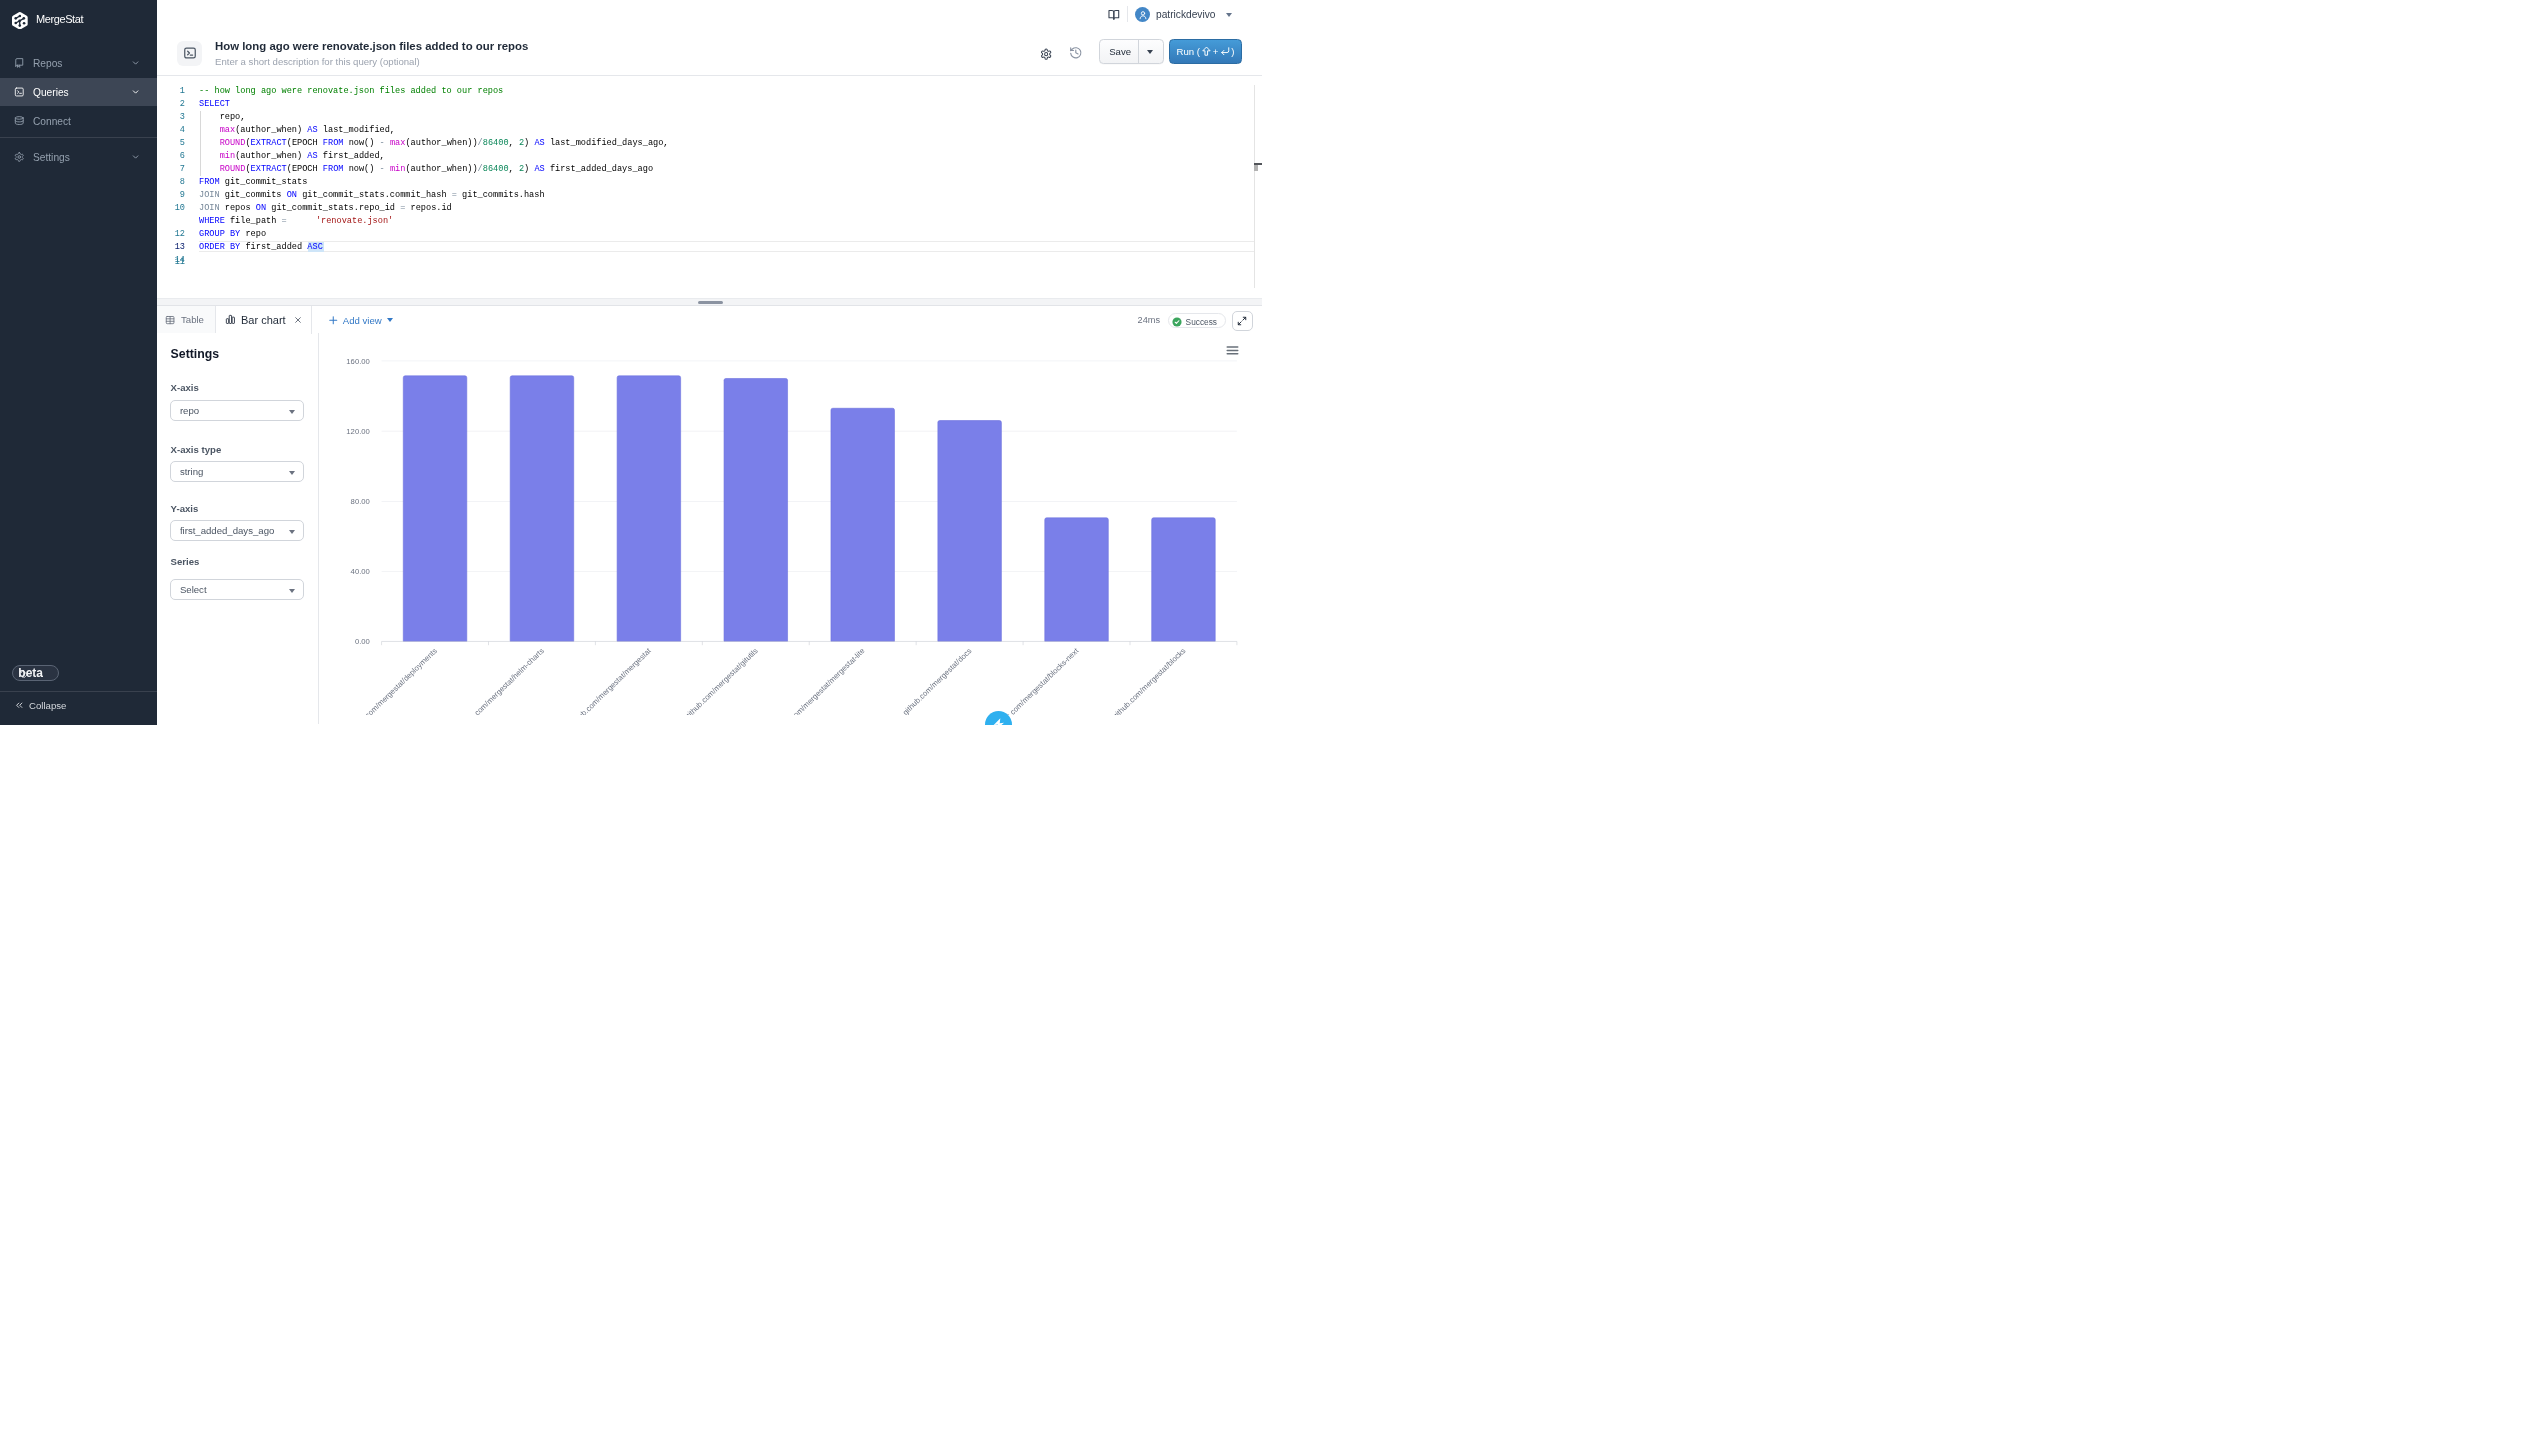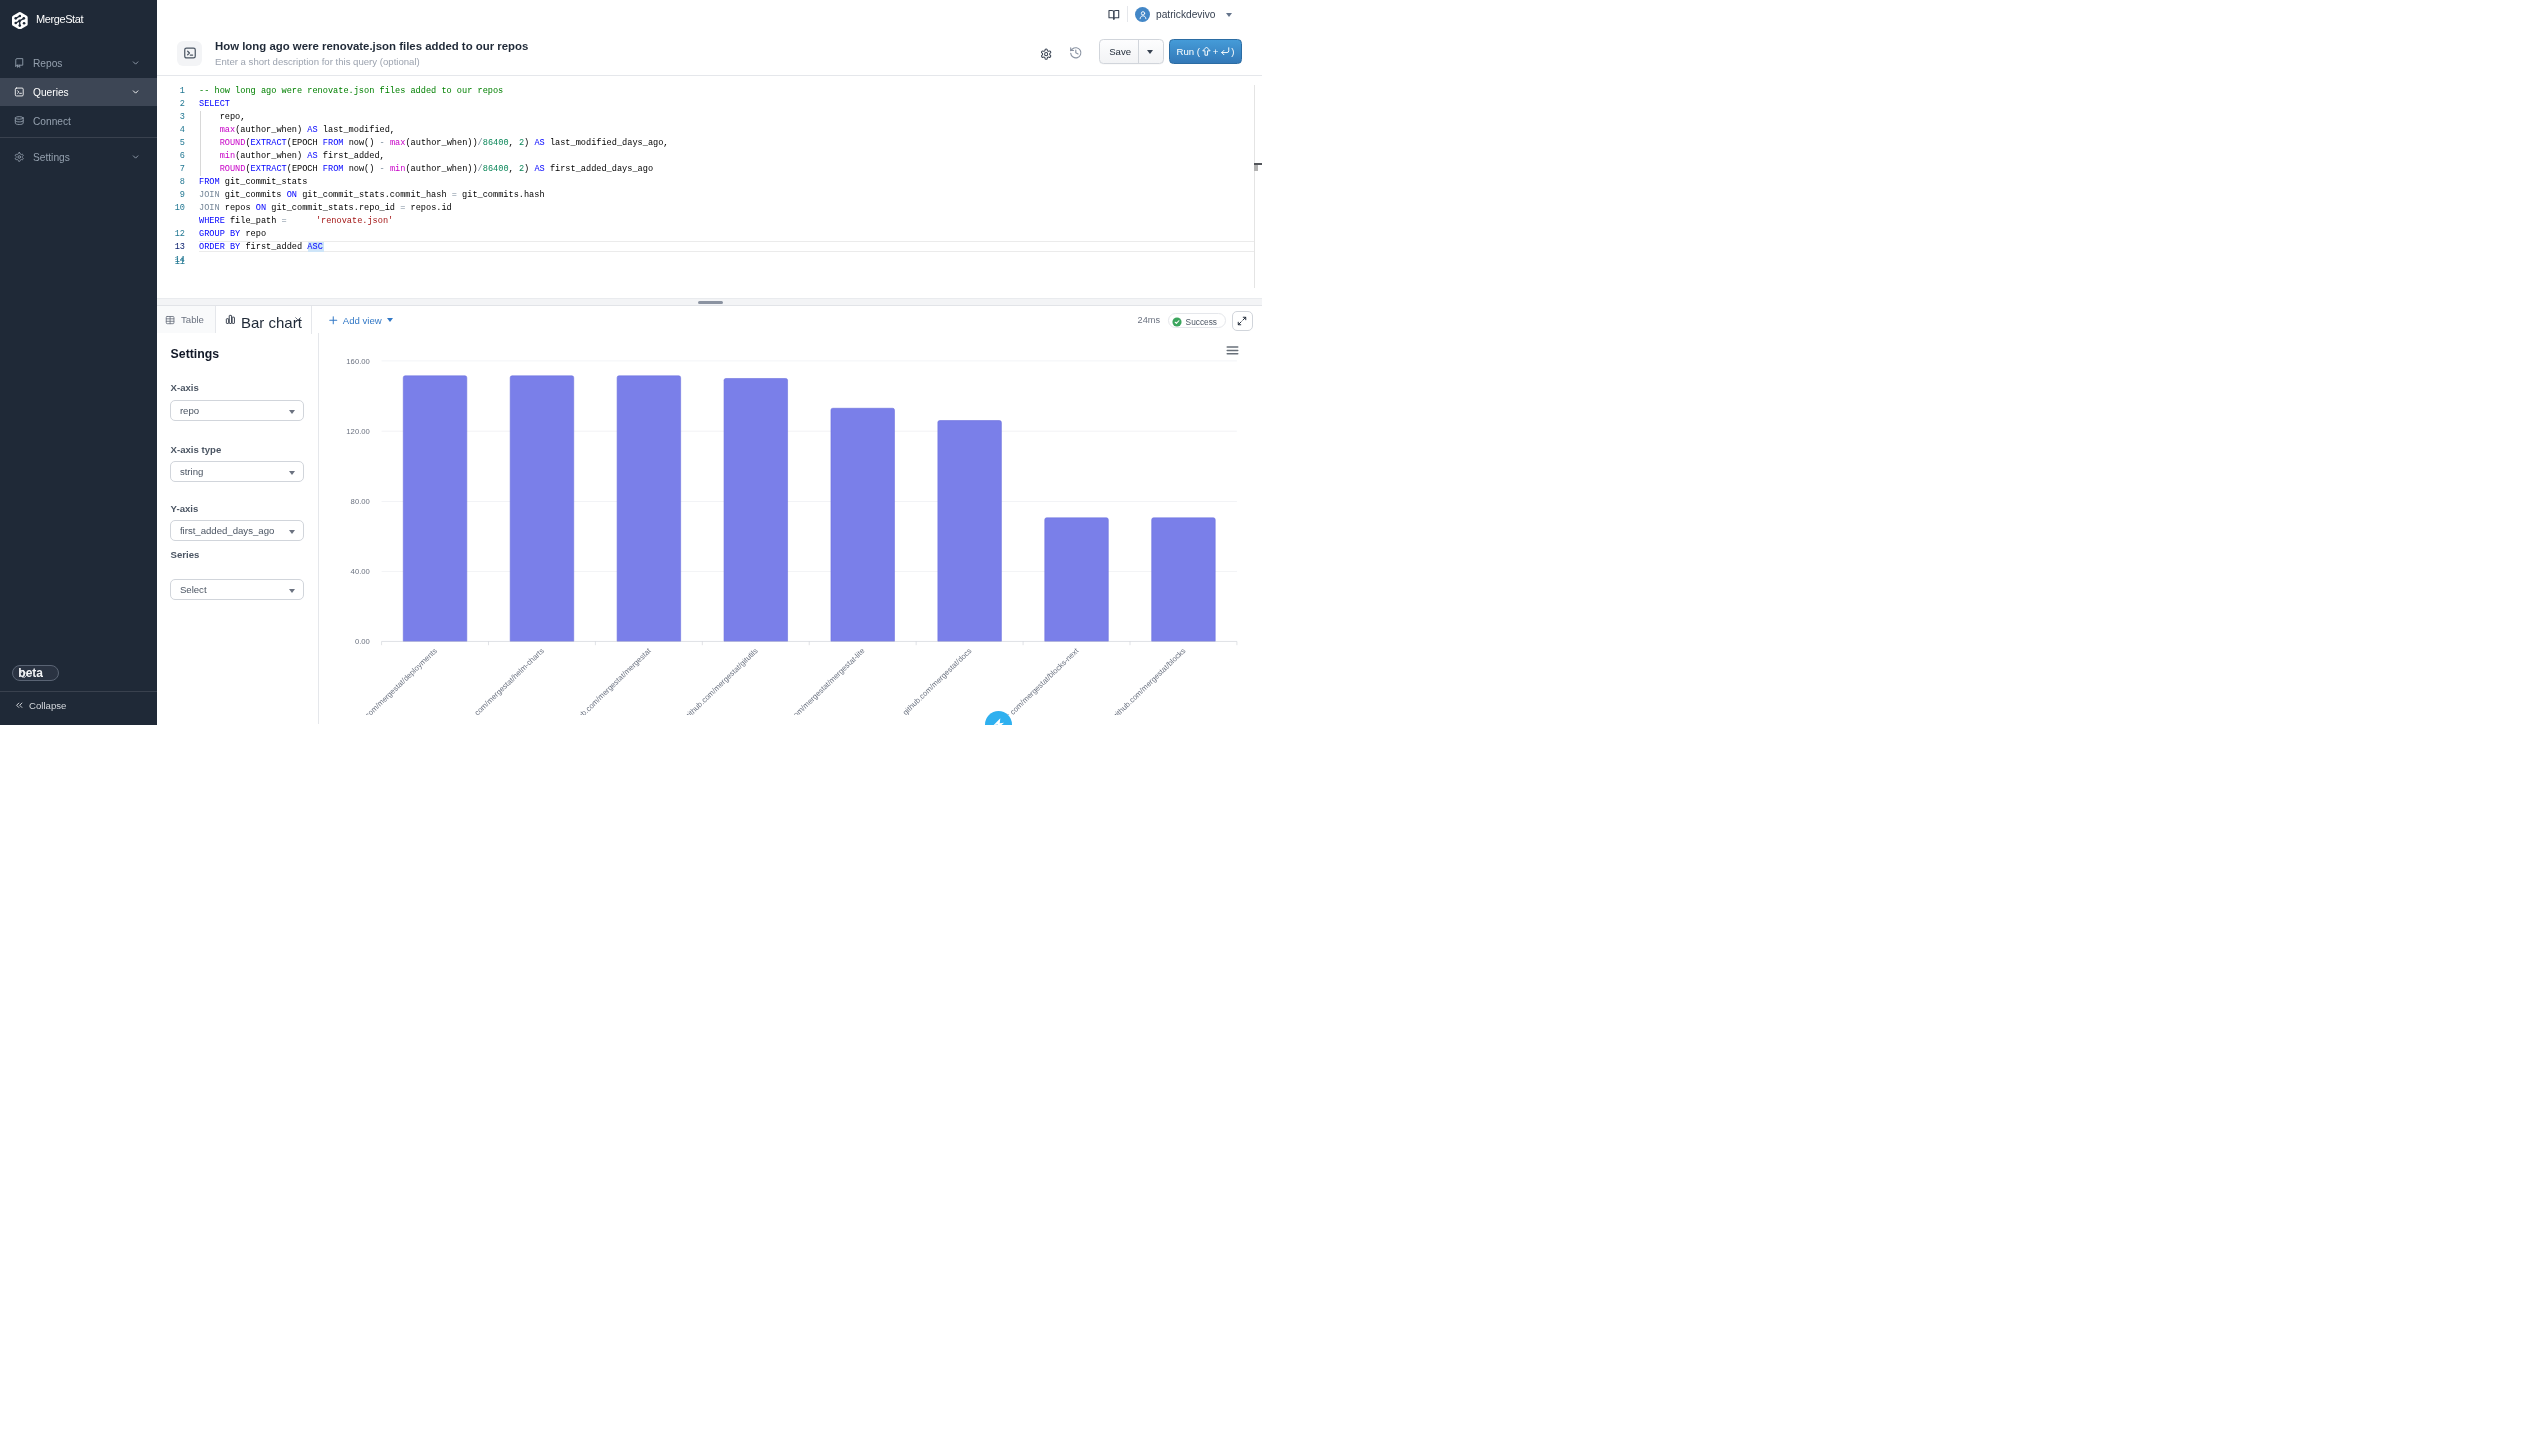--- a/index.html
+++ b/index.html
@@ -184,21 +184,21 @@
             <line x1="12" y1="3.5" x2="12" y2="20.5"></line>
           </svg>
         <span style="position:absolute;left:24px;top:8px;font-size:9.6px;font-weight:500;color:#6b7280;">Table</span>
       </div>
       <div class="tab" id="tab-bar">
         <svg style="position:absolute;left:8.6px;top:8.3px;" width="10.8" height="10.8" viewBox="0 0 24 24" fill="none" stroke="#2a3342" stroke-width="2" stroke-linejoin="round">
             <rect x="3" y="10.5" width="5.2" height="10.5" rx="1.2"></rect>
             <rect x="9.4" y="3" width="5.2" height="18" rx="1.2"></rect>
             <rect x="15.8" y="7" width="5.2" height="14" rx="1.2"></rect>
           </svg>
-        <span style="position:absolute;left:25px;top:8px;font-size:15px;font-weight:500;color:#1f2937;">Bar chart</span>
+        <span style="position:absolute;left:25px;top:8px;font-size:11px;font-weight:500;color:#1f2937;">Bar chart</span>
         <svg style="position:absolute;left:78px;top:10px;" width="8" height="8" viewBox="0 0 24 24" fill="none" stroke="#374151" stroke-width="2.2" stroke-linecap="round">
             <line x1="5" y1="5" x2="19" y2="19"></line>
             <line x1="19" y1="5" x2="5" y2="19"></line>
           </svg>
       </div>
       <div id="addview">
         <svg width="10.5" height="10.5" viewBox="0 0 24 24" fill="none" stroke="#3278c6" stroke-width="2.3" stroke-linecap="round">
             <line x1="12" y1="4" x2="12" y2="20"></line>
             <line x1="4" y1="12" x2="20" y2="12"></line>
           </svg>
@@ -233,21 +233,21 @@
         <div class="slabel" style="top:111px;">X-axis type</div>
         <div class="sel" style="top:128px;">
             <span>string</span>
             <span class="car"></span>
           </div>
         <div class="slabel" style="top:170px;">Y-axis</div>
         <div class="sel" style="top:187px;">
             <span>first_added_days_ago</span>
             <span class="car"></span>
           </div>
-        <div class="slabel" style="top:216px;">Series</div>
+        <div class="slabel" style="top:223px;">Series</div>
         <div class="sel" style="top:246px;">
             <span>Select</span>
             <span class="car"></span>
           </div>
       </div>
       <div id="chartbox">
         <svg width="944" height="382" viewBox="0 0 1531 619">
           <g stroke="#e9ebf0" stroke-width="1">
           <line x1="101.5" y1="45" x2="1488.7" y2="45"></line>
           <line x1="101.5" y1="159" x2="1488.7" y2="159"></line>

